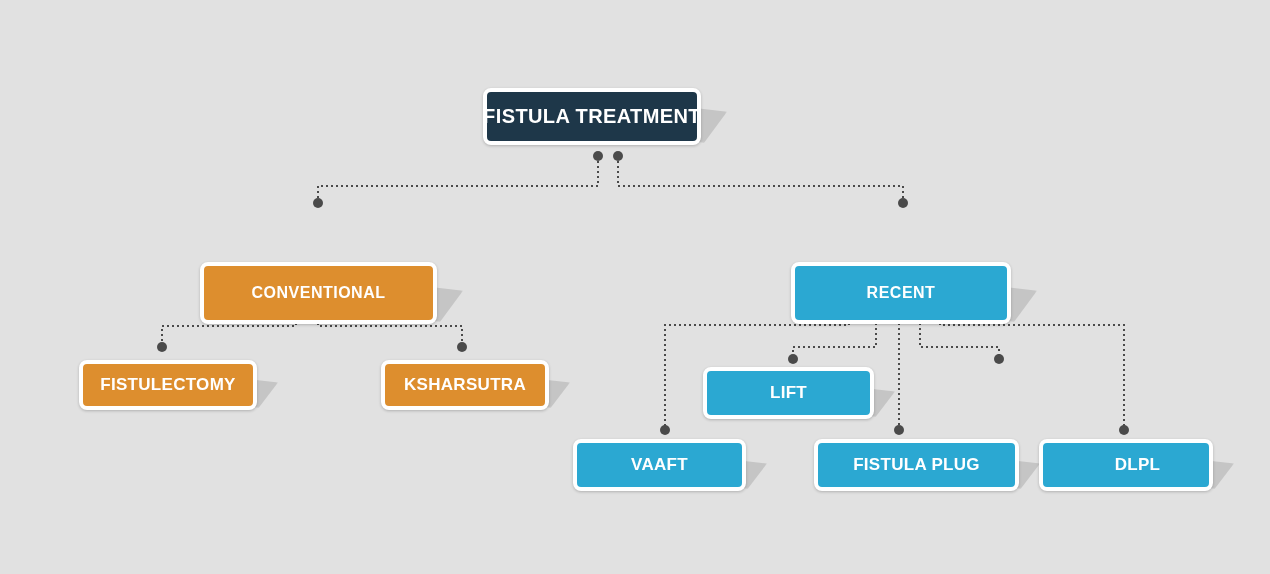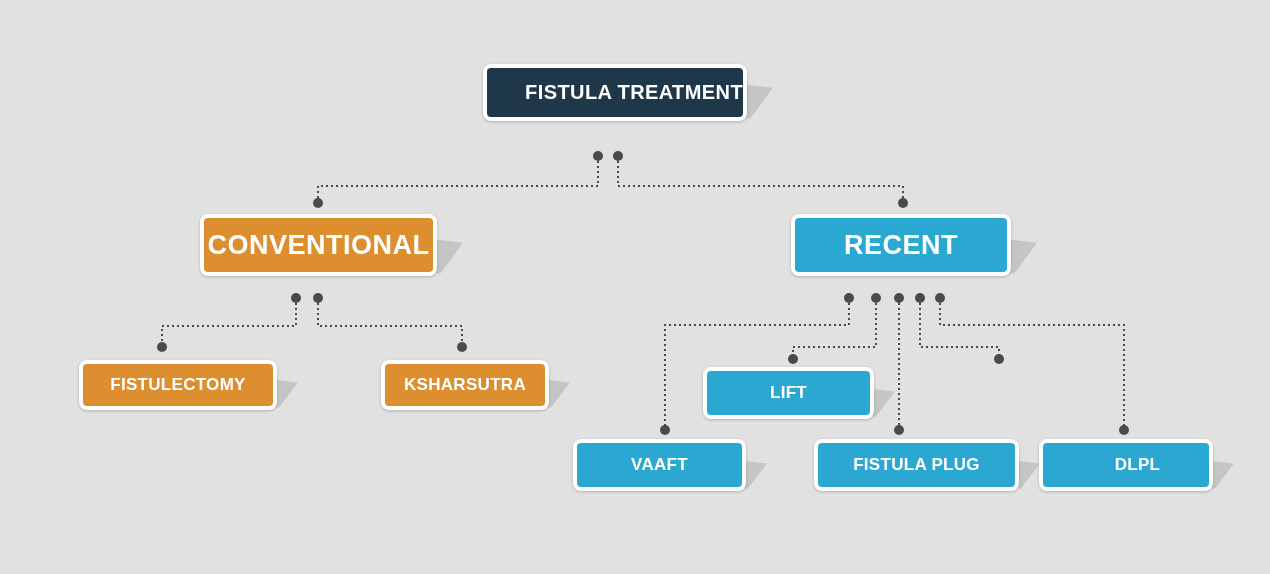--- a/index.html
+++ b/index.html
@@ -40,28 +40,28 @@
     clip-path: polygon(0 8%, 100% 18%, 28% 100%, 0 96%);
   }
   .lvl3::after {
     right: -25px; bottom: -2px; width: 27px; height: 31px;
     clip-path: polygon(0 8%, 100% 18%, 28% 100%, 0 96%);
   }
   .c-root   { background: var(--c-root, #1e3749); }
   .c-orange { background: var(--c-orange, #dd8e2e); }
   .c-blue   { background: var(--c-blue, #2ba8d2); align-items: center; }
   .lvl1 { font-size: 20px; letter-spacing: 0.4px; }
-  .lvl2 { font-size: 27px; letter-spacing: 0.5px; }
+  .lvl2 { font-size: 16px; letter-spacing: 0.5px; margin-top: 48px; }
   .lvl3 { font-size: 17px; letter-spacing: 0.3px; }
 
   
-  .n-root         { left: 483px;  top: 64px;  width: 264px; height: 57px; justify-content: flex-end; }
+  .n-root         { left: 483px;  top: 88px;  width: 218px; height: 57px; }
   .n-conventional { left: 200px;  top: 214px; width: 237px; height: 62px; }
   .n-recent       { left: 791px;  top: 214px; width: 220px; height: 62px; }
-  .n-fistulectomy { left: 79px;   top: 360px; width: 198px; height: 50px; }
+  .n-fistulectomy { left: 79px;   top: 360px; width: 178px; height: 50px; }
   .n-ksharsutra   { left: 381px;  top: 360px; width: 168px; height: 50px; }
   .n-lift         { left: 694px;  top: 367px; width: 171px; height: 52px; margin-left: 9px; }
   .n-filac        { left: 909px;  top: 367px; width: 172px; height: 52px; }
   .n-vaaft        { left: 573px;  top: 439px; width: 173px; height: 52px; }
   .n-fistula-plug { left: 814px;  top: 439px; width: 205px; height: 52px; }
   .n-dlpl         { left: 1039px; top: 439px; width: 174px; height: 52px; padding-left: 23px; }
 
   .connector-layer {
     position: absolute;
     left: 0; top: 0;

